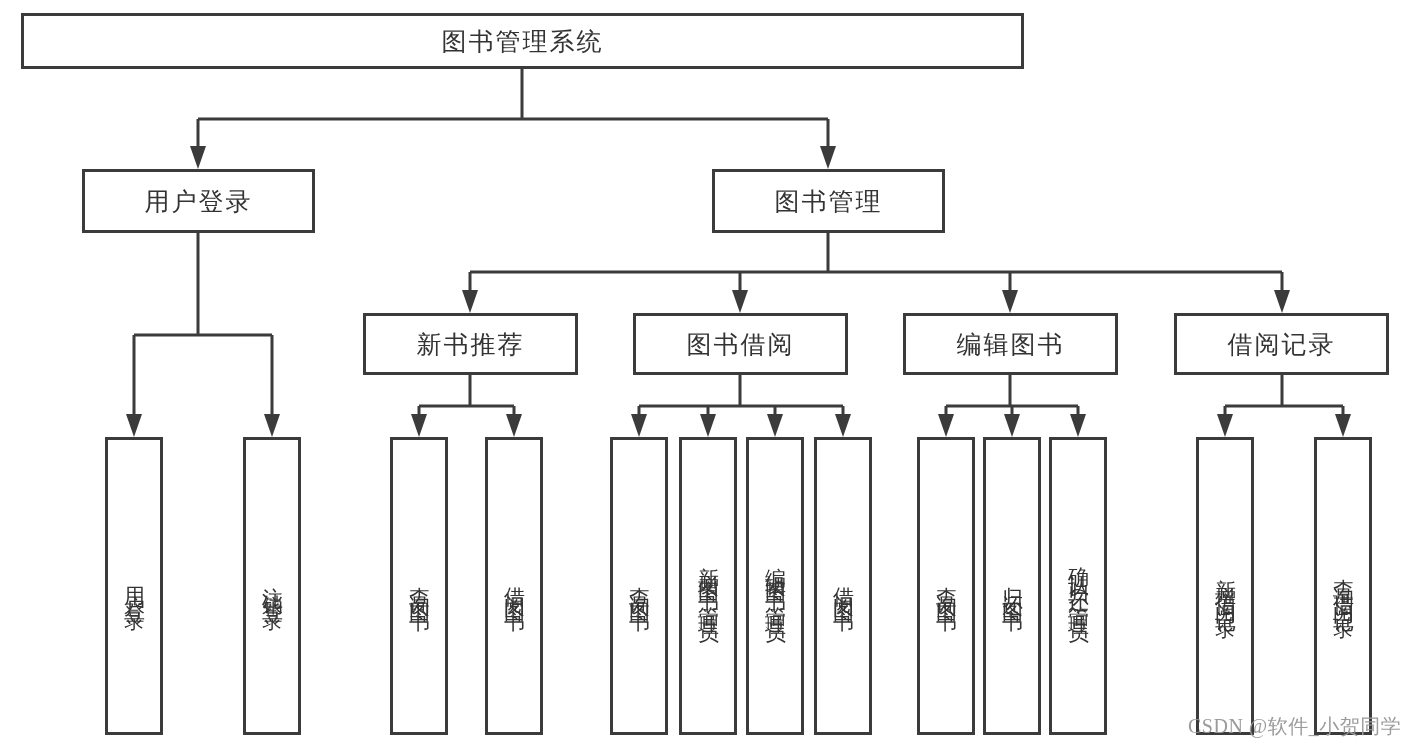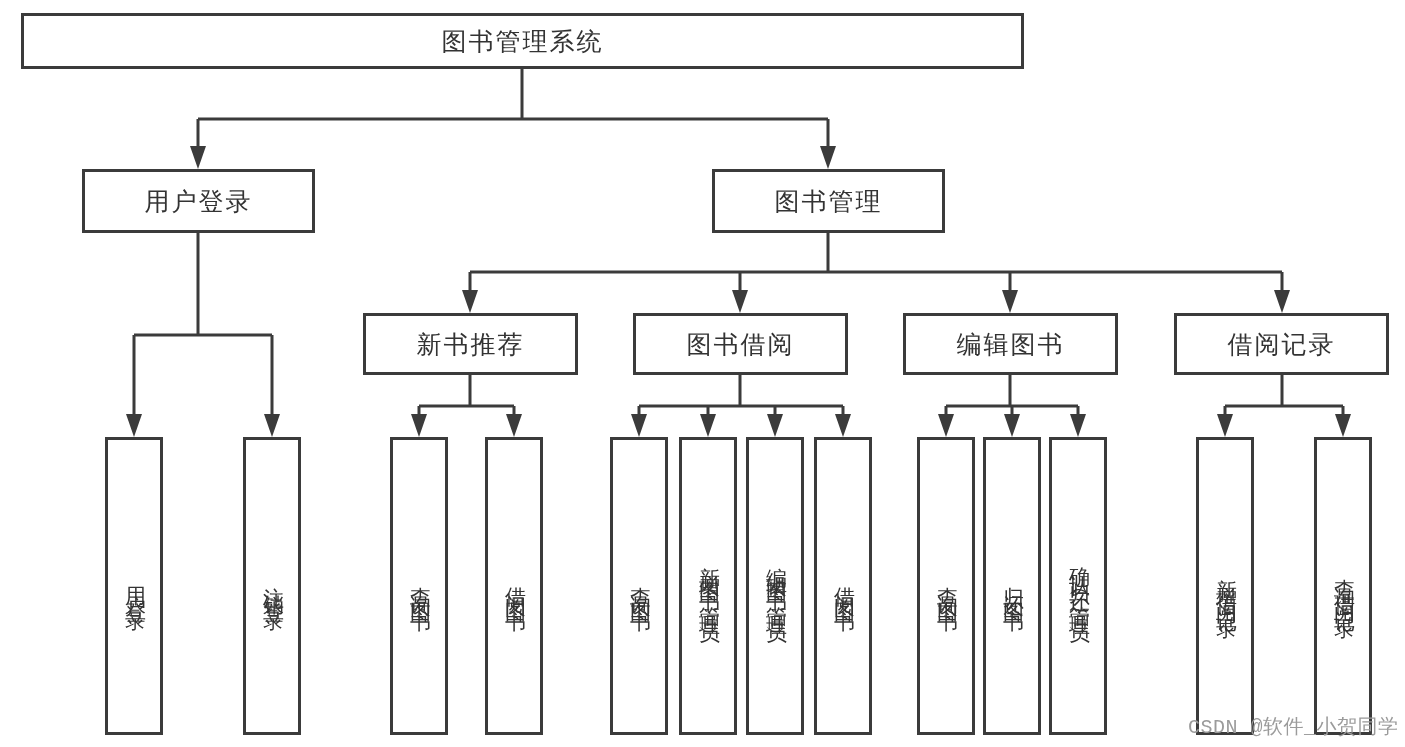--- a/index.html
+++ b/index.html
@@ -1,21 +1,21 @@
 <!DOCTYPE html>
 <html><head>
 <meta charset="utf-8">
 <style>
   html, body { margin: 0; padding: 0; background: #ffffff; }
   #canvas {
     position: relative;
     width: 1405px;
     height: 747px;
     background: #ffffff;
-    font-family: Liberation Mono, monospace;
+    font-family: Liberation Serif, serif;
     overflow: hidden;
     border-radius: 27px;
   }
   #connectors {
     position: absolute;
     left: 0; top: 0;
     width: 1405px; height: 747px;
     z-index: 1;
   }
   .box {

